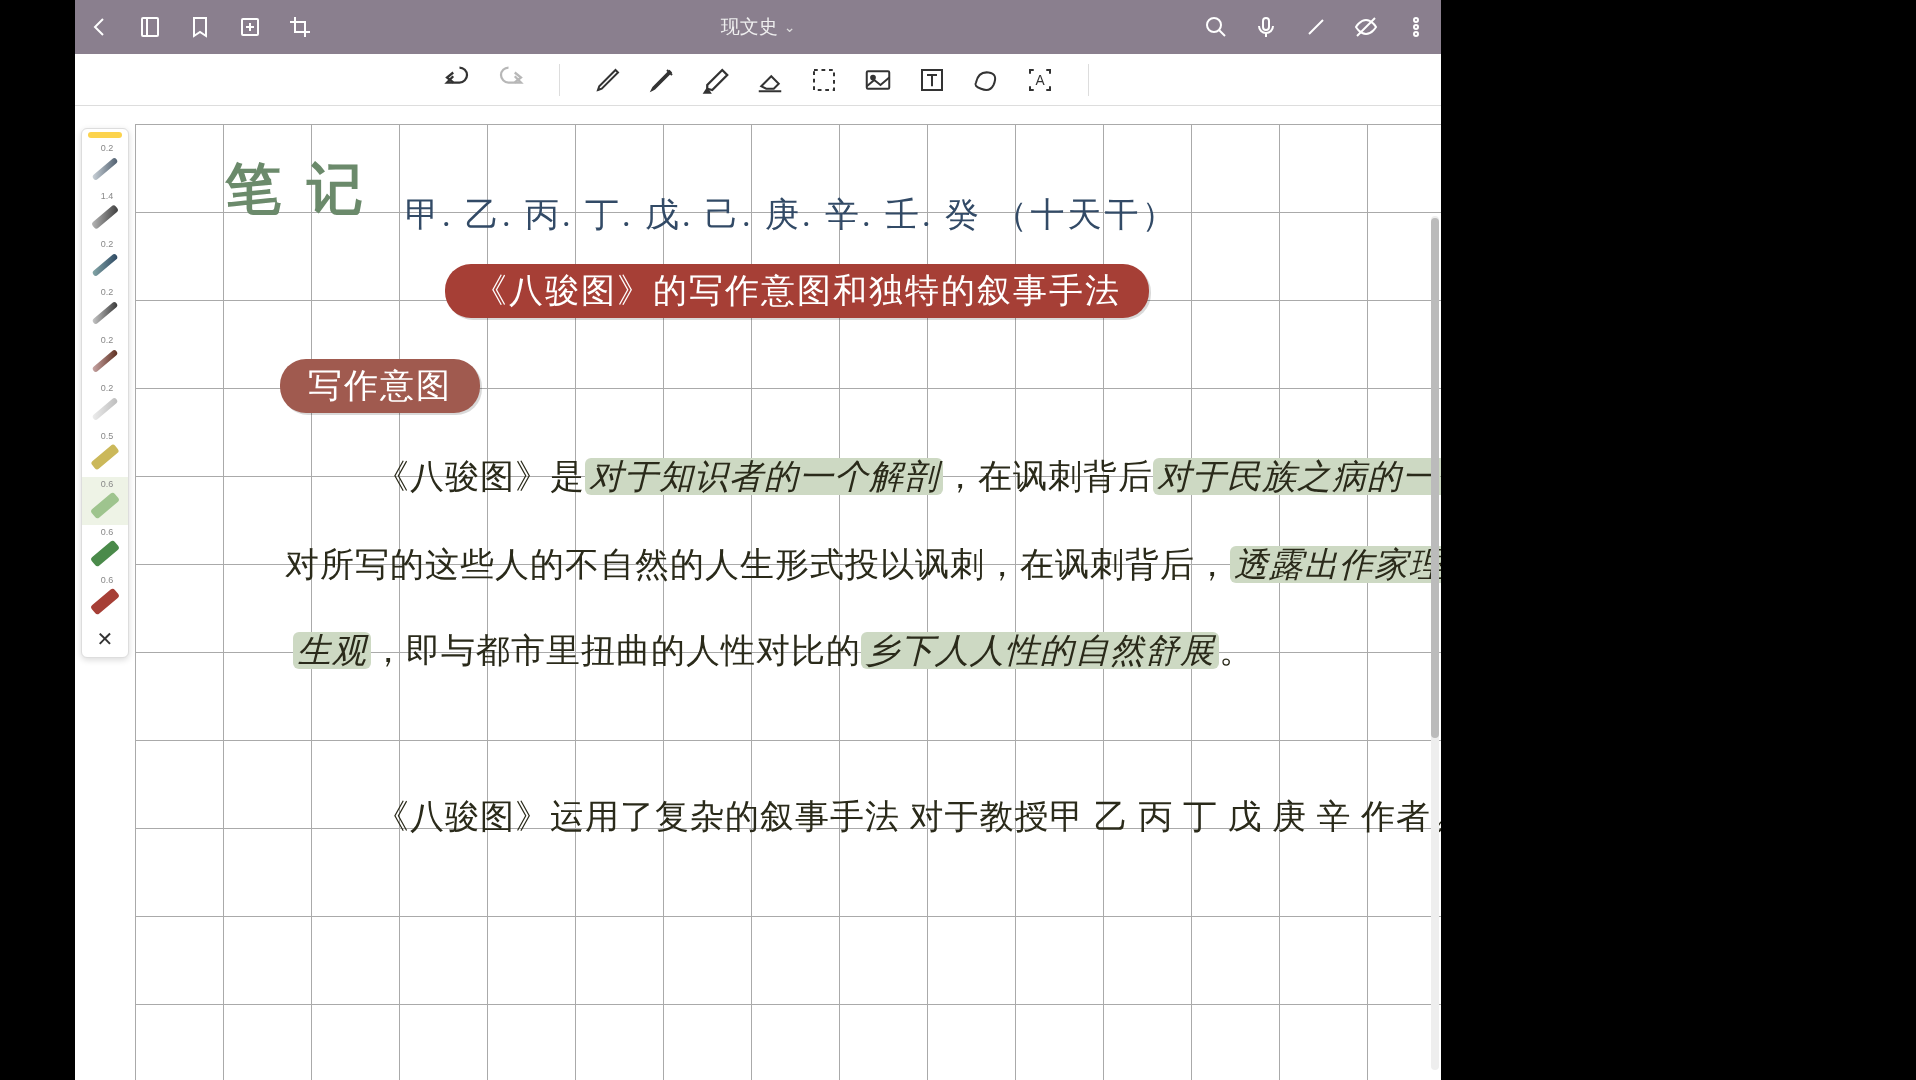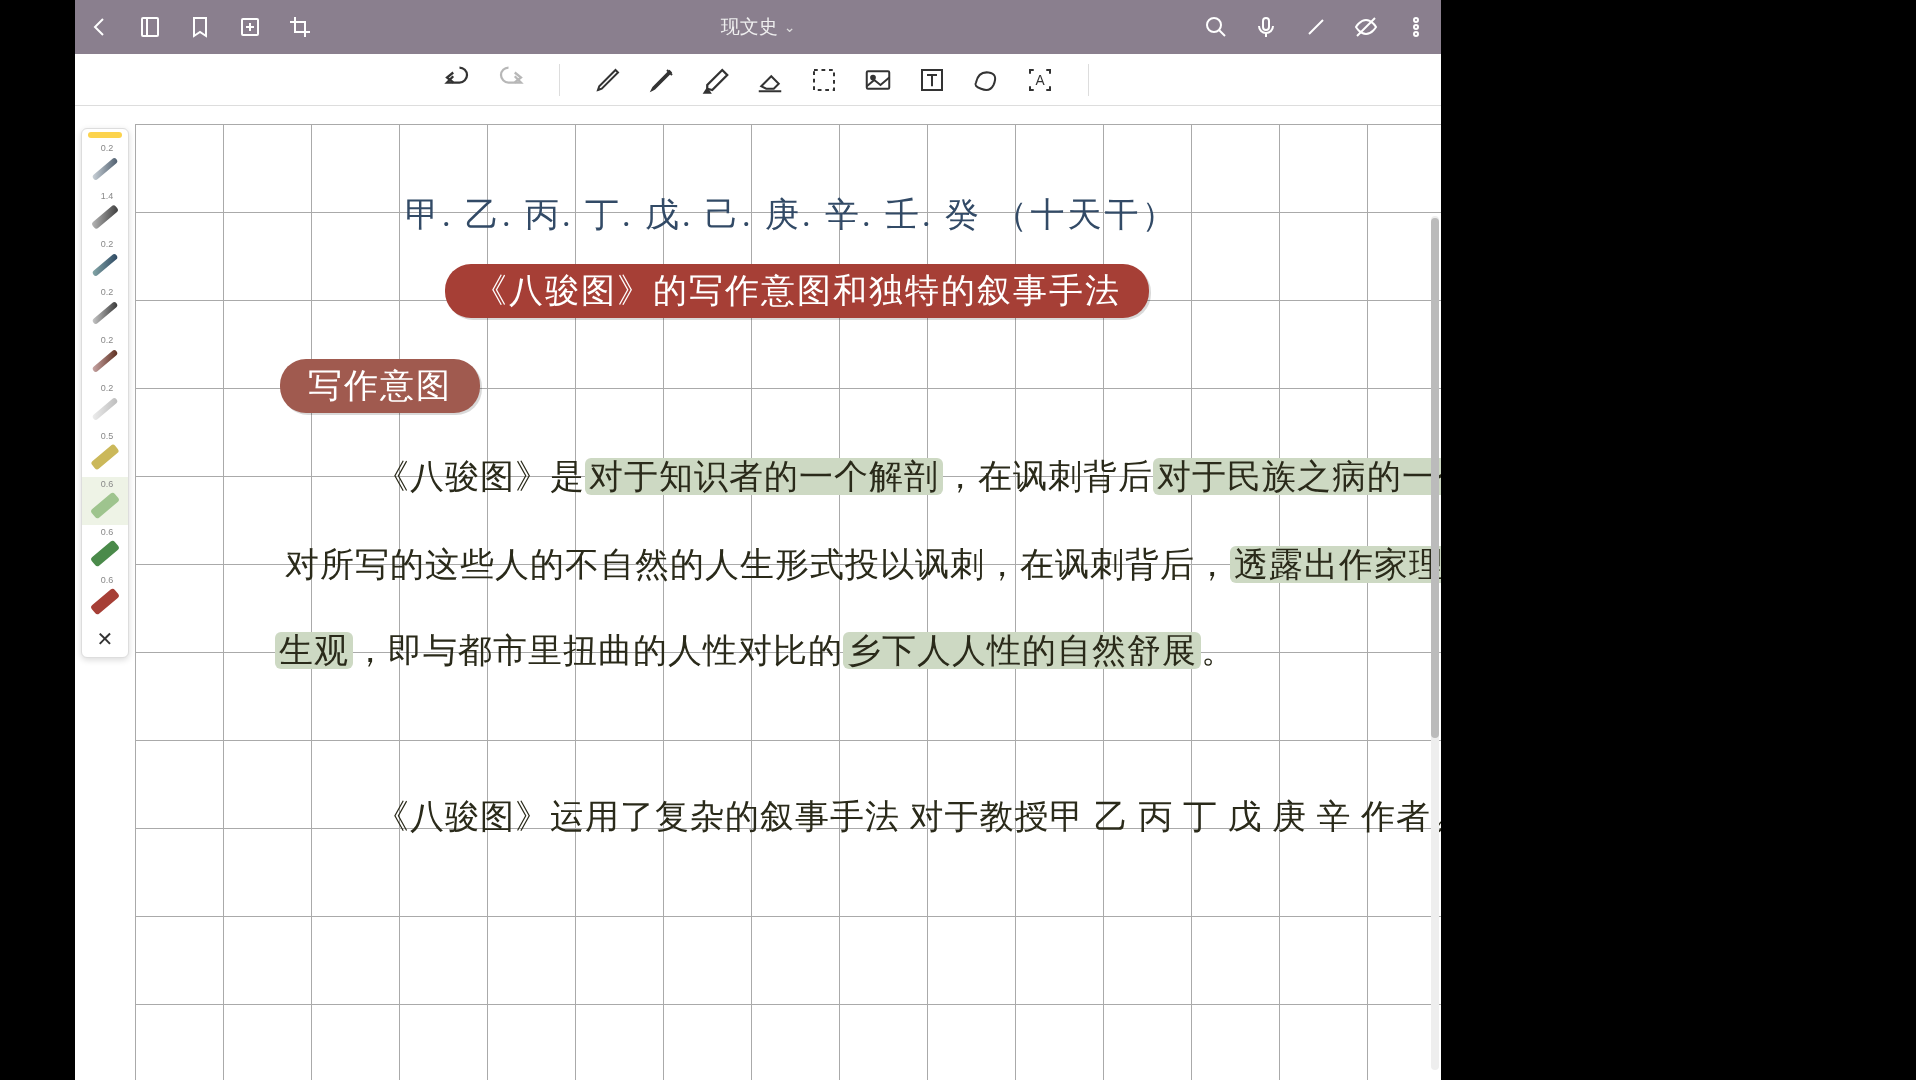--- a/index.html
+++ b/index.html
@@ -48,21 +48,21 @@
     }
     
     .note-heading { position: absolute; left: 90px; top: 28px; font-size: 56px; color: #6b8a6b; font-family: "KaiTi","STKaiti",cursive; font-weight: bold; letter-spacing: 6px; }
     .note-line { position: absolute; font-size: 34px; color: #324a66; font-family: "KaiTi","STKaiti",cursive; letter-spacing: 3px; white-space: nowrap; margin-top: 8px; }
     
     .pill { display: inline-block; border-radius: 26px; color: #fff; padding: 4px 28px; font-size: 34px; font-family: "KaiTi","STKaiti",cursive; letter-spacing: 2px; }
     .pill-red { background: #a63f36; box-shadow: 2px 2px 0 rgba(0,0,0,0.15); }
     .pill-brown { background: #a05a4f; box-shadow: 2px 2px 0 rgba(0,0,0,0.15); }
     
     .body-text { position: absolute; font-size: 34px; color: #2a2a1a; font-family: "KaiTi","STKaiti",cursive; letter-spacing: 1px; white-space: nowrap; }
-    .hl { background: #cdd9c3; border-radius: 6px; padding: 0 4px; }
+    .hl { background: #cdd9c3; border-radius: 6px; padding: 0 4px; font-style: italic; }
     
     .dropdown-arrow { font-size: 14px; color: #ddd; }
     
     
     .vscroll { position: absolute; right: 2px; top: 110px; width: 8px; height: calc(100% - 120px); background: #eee; border-radius: 4px; z-index: 6; }
     .vscroll-thumb { position: absolute; left: 0; width: 8px; background: #bbb; border-radius: 4px; }
   </style>
 </head>
 <body>
 
@@ -280,39 +280,40 @@
         <div class="pen-item">
           <div class="pen-size">0.6</div>
           <div class="pen-visual">
               <div class="pen-stroke" style="background:#a63f36;height:11px"></div>
             </div>
         </div>
         <div class="pen-close">✕</div>
       </div>
 
       <div class="canvas">
+        <div class="note-heading">笔 记</div>
         <div class="note-line" style="left:270px;top:60px">甲. 乙. 丙. 丁. 戊. 己. 庚. 辛. 壬. 癸    （十天干）</div>
 
         <div style="position:absolute;left:310px;top:140px">
           <span class="pill pill-red">《八骏图》的写作意图和独特的叙事手法</span>
         </div>
 
         <div style="position:absolute;left:145px;top:235px">
           <span class="pill pill-brown">写作意图</span>
         </div>
 
         <div class="body-text" style="left:240px;top:330px">
           <span>《八骏图》是</span><span class="hl">对于知识者的一个解剖</span><span>，在讽刺背后</span><span class="hl">对于民族之病的一个诊察</span>
         </div>
 
         <div class="body-text" style="left:150px;top:418px">
           <span>对所写的这些人的不自然的人生形式投以讽刺，在讽刺背后，</span><span class="hl">透露出作家理想的人</span>
         </div>
 
-        <div class="body-text" style="left:140px;top:504px">
+        <div class="body-text" style="left:158px;top:504px">
           <span class="hl">生观</span><span>，即与都市里扭曲的人性对比的</span><span class="hl">乡下人人性的自然舒展</span><span>。</span>
         </div>
 
 
         <div class="body-text" style="left:240px;top:670px">《八骏图》运用了复杂的叙事手法  对于教授甲 乙 丙 丁 戊 庚 辛 作者调动</div>
       </div>
 
       <div class="vscroll">
         <div class="vscroll-thumb" style="top:2px;height:520px"></div>
       </div>

